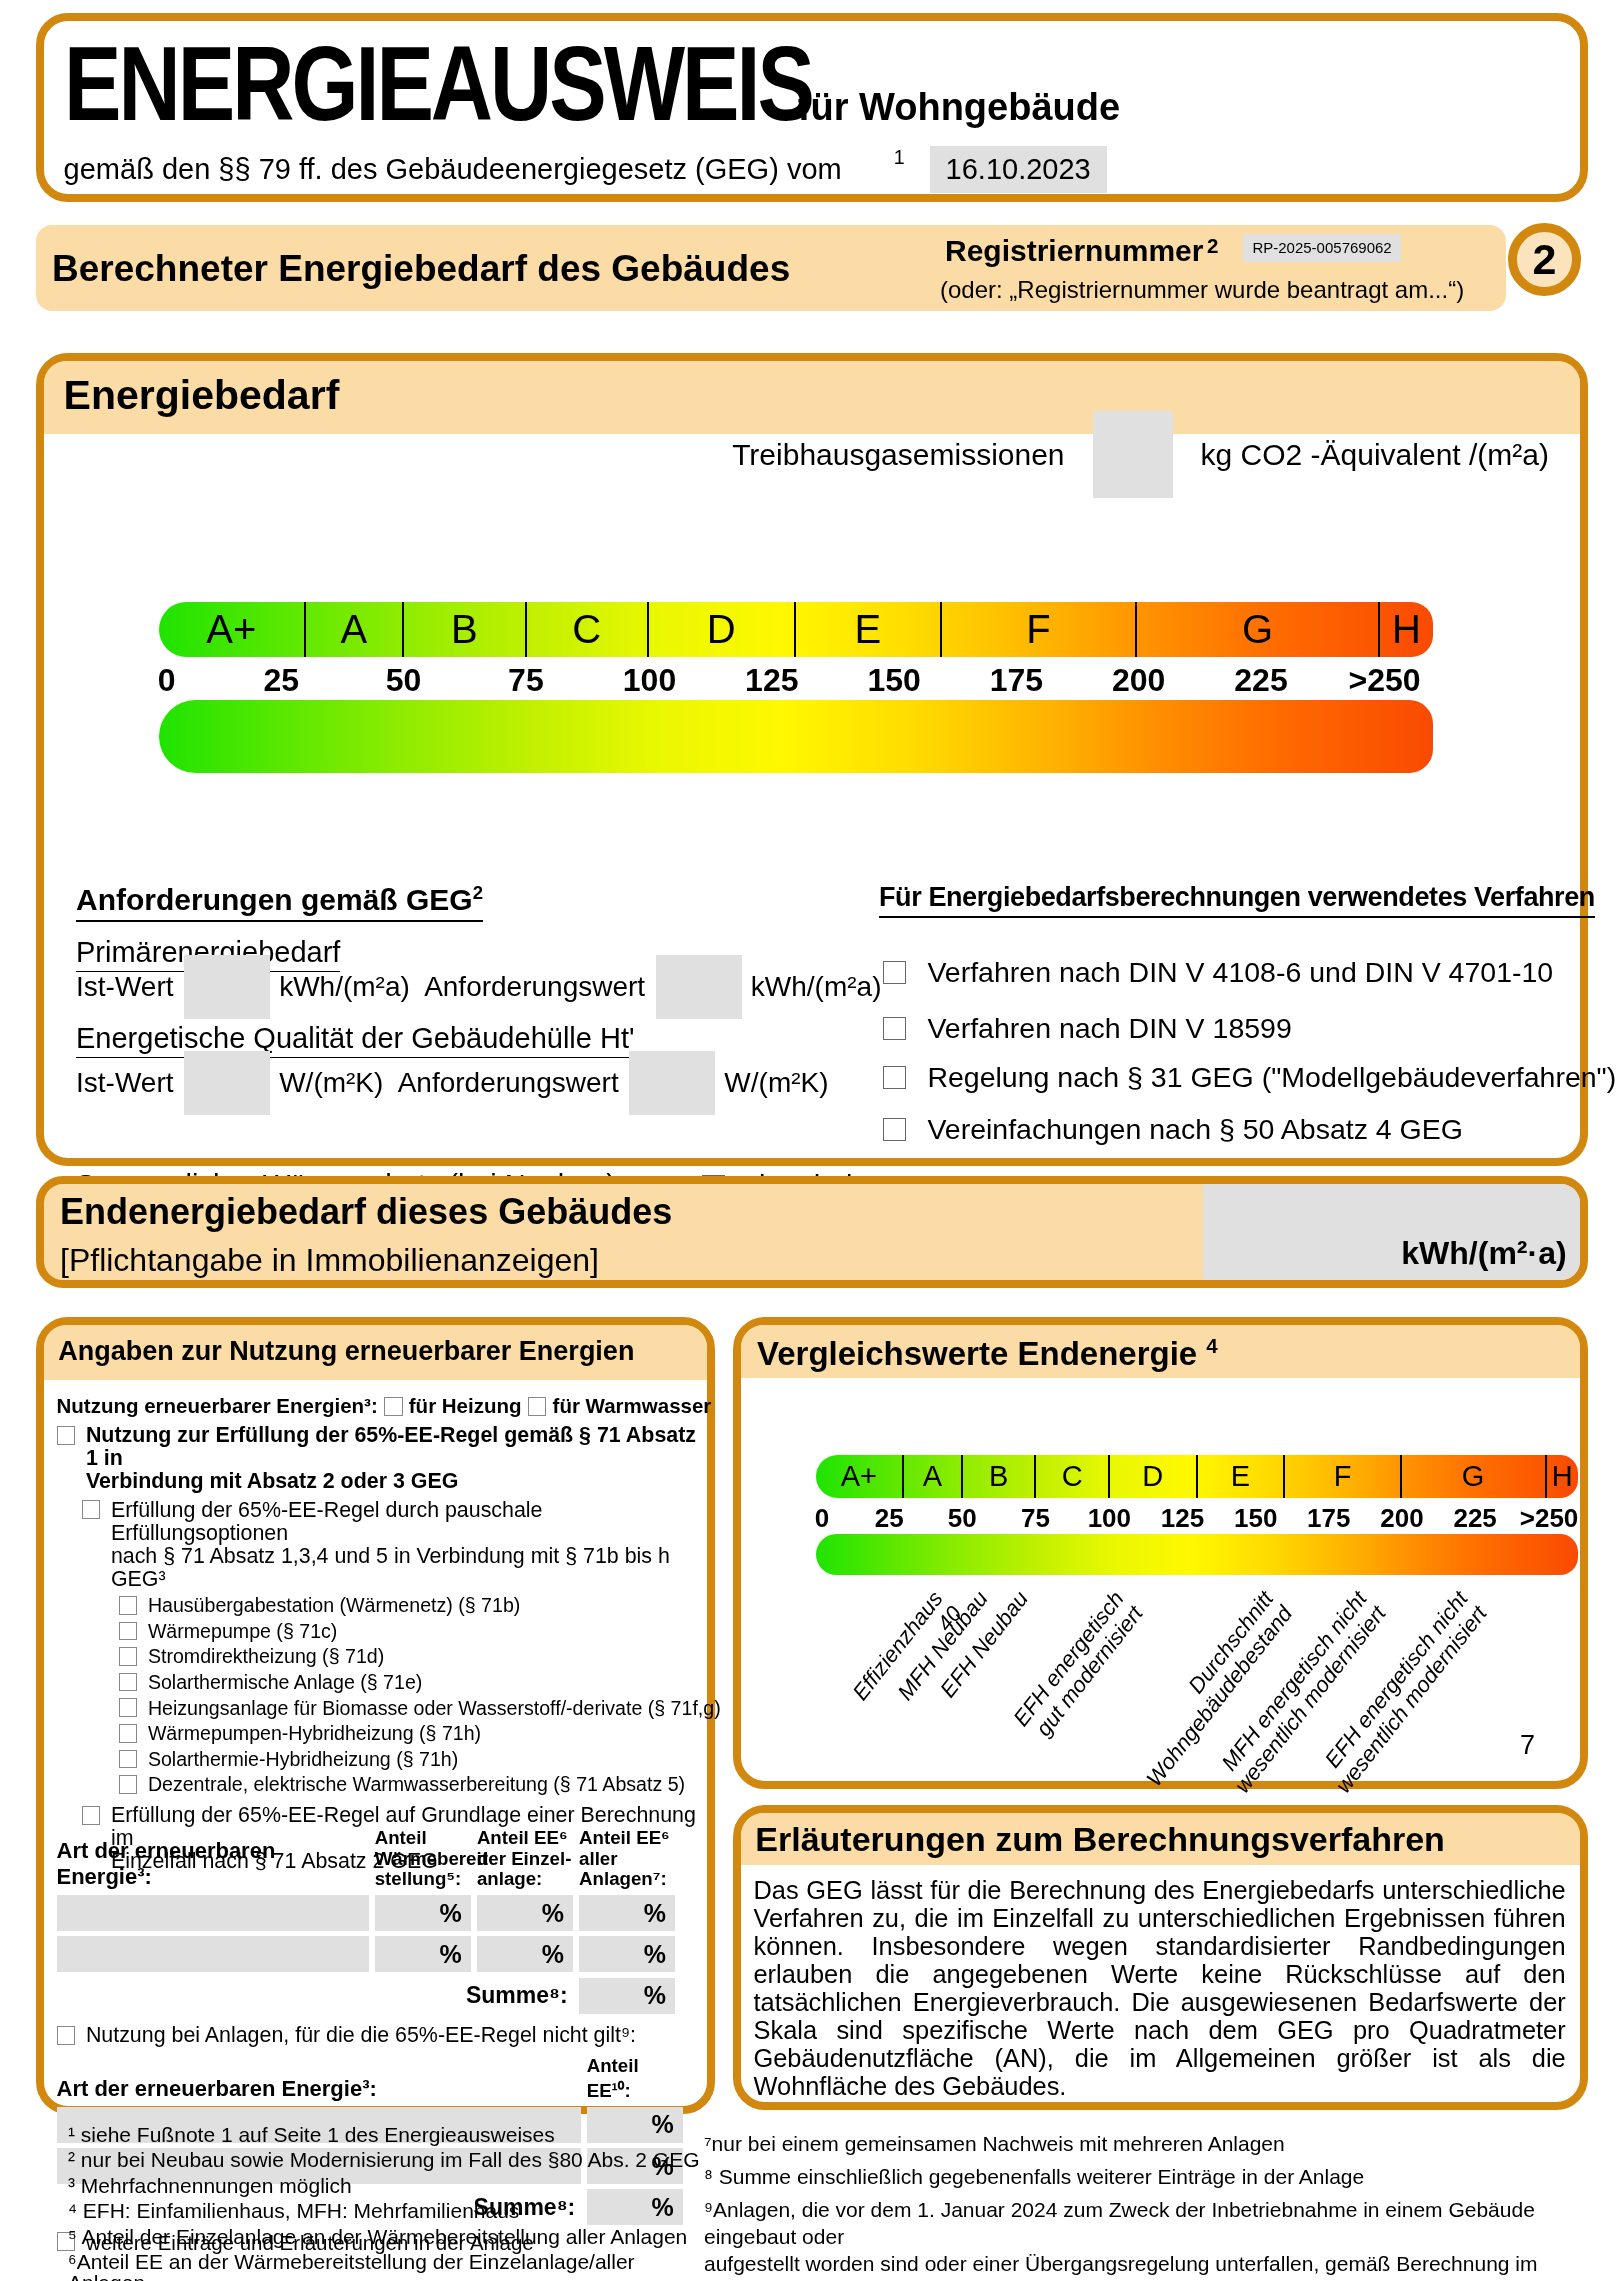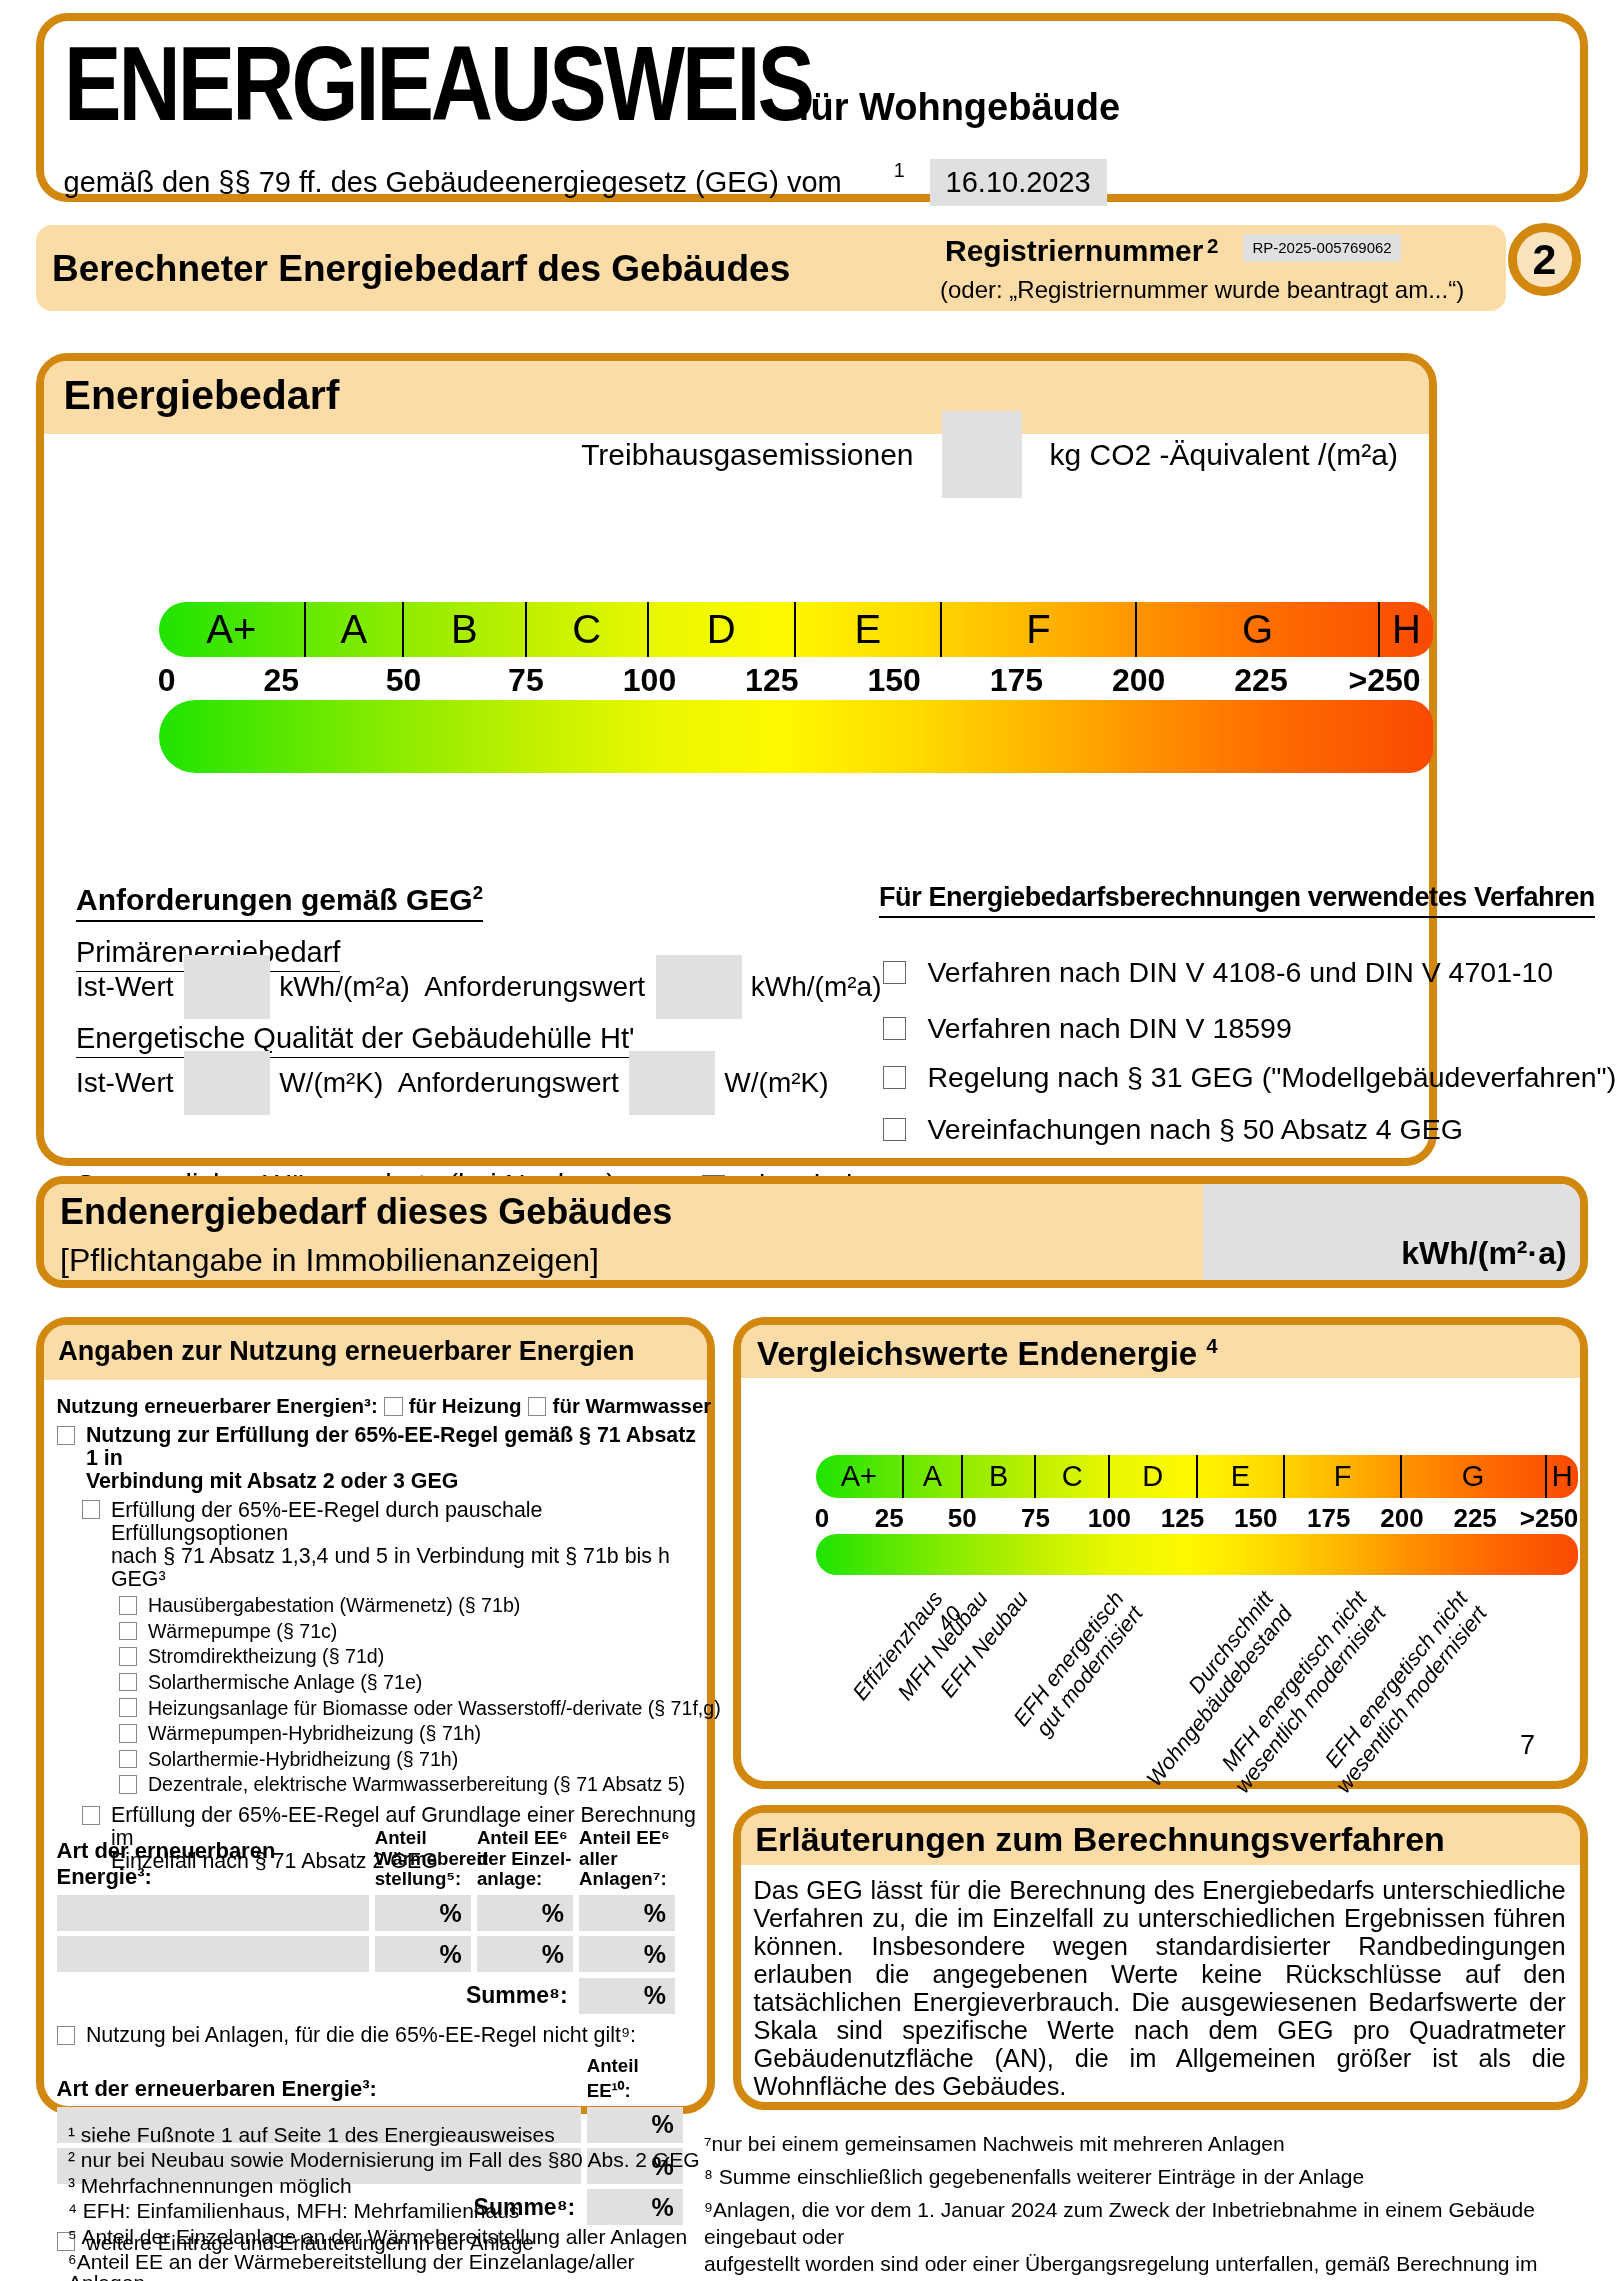--- a/index.html
+++ b/index.html
@@ -17,36 +17,36 @@
   .grad { background:linear-gradient(90deg,#1EE400 0%,#56E700 9%,#8EEC00 19%,#C0F000 29%,#E9F800 39%,#FFF800 49%,#FFDC00 59%,#FFB600 69%,#FF9000 78%,#FF6A00 88%,#F94A02 100%); }
   .seg { display:flex; align-items:center; justify-content:center; }
   .seg + .seg { border-left:2.7px solid #000; }
   .tick { position:absolute; transform:translateX(-50%); white-space:nowrap; }
 
   
   .header-box { left:36px; top:12.5px; width:1552px; height:189px; }
   .title-row { position:absolute; left:19.6px; top:3.6px; display:flex; align-items:baseline; white-space:nowrap; }
   .big-title { font-size:105px; font-weight:bold; letter-spacing:-3.6px; display:inline-block; transform:scaleX(0.82); transform-origin:0 100%; margin-right:-178px; }
   .title-suffix { font-size:38px; font-weight:bold; }
-  .law-row { position:absolute; left:19.6px; top:138px; display:flex; align-items:center; font-size:29px; white-space:nowrap; }
+  .law-row { position:absolute; left:19.6px; top:125px; display:flex; align-items:center; font-size:29px; white-space:nowrap; }
   .law-sup { margin-left:52px; font-size:19.6px; align-self:flex-start; }
   .date-box { padding:7.1px 16px; margin-left:25px; font-size:29px; }
 
   
   .section-band { position:absolute; left:36px; top:225px; width:1470px; height:86px; background:#FBDCA6; border-radius:16px; }
   .section-title { position:absolute; left:16px; top:23px; font-size:37px; font-weight:bold; }
   .reg-row1 { position:absolute; left:909px; top:9px; display:flex; align-items:flex-start; white-space:nowrap; }
   .reg-label { font-size:30px; font-weight:bold; }
   .reg-sup { font-size:20.5px; font-weight:bold; margin-left:3.6px; }
   .reg-value { font-size:15px; padding:5.3px 9px; margin-left:25px; }
   .reg-alt { position:absolute; left:904px; top:51px; font-size:24px; white-space:nowrap; }
   .page-badge { position:absolute; left:1508px; top:223px; width:73px; height:73px; border:9.8px solid #D2870E; border-radius:50%; background:#FBE3BE; display:flex; align-items:center; justify-content:center; font-size:43px; font-weight:bold; }
 
   
-  .main-box { left:36px; top:353px; width:1401px; height:813px; }
+  .main-box { left:36px; top:353px; width:1552px; height:813px; }
   .main-band { position:absolute; top:0; left:0; right:0; height:73px; font-size:41px; font-weight:bold; padding:10.7px 0 0 19.6px; }
   .ghg-row { position:absolute; top:49px; right:31px; height:89px; display:flex; align-items:center; gap:28px; font-size:30px; }
   .ghg-box { width:80px; height:87px; }
 
   .big-scale { position:absolute; left:115px; top:241px; width:1274px; }
   .letters { display:flex; height:55px; border-radius:28px 22px 22px 28px; font-size:40px; }
   .tickrow { position:relative; height:43px; font-size:32px; font-weight:bold; }
   .tickrow .tick { top:5.3px; }
   .thickbar { height:73px; border-radius:37px 24px 24px 37px; }
 

